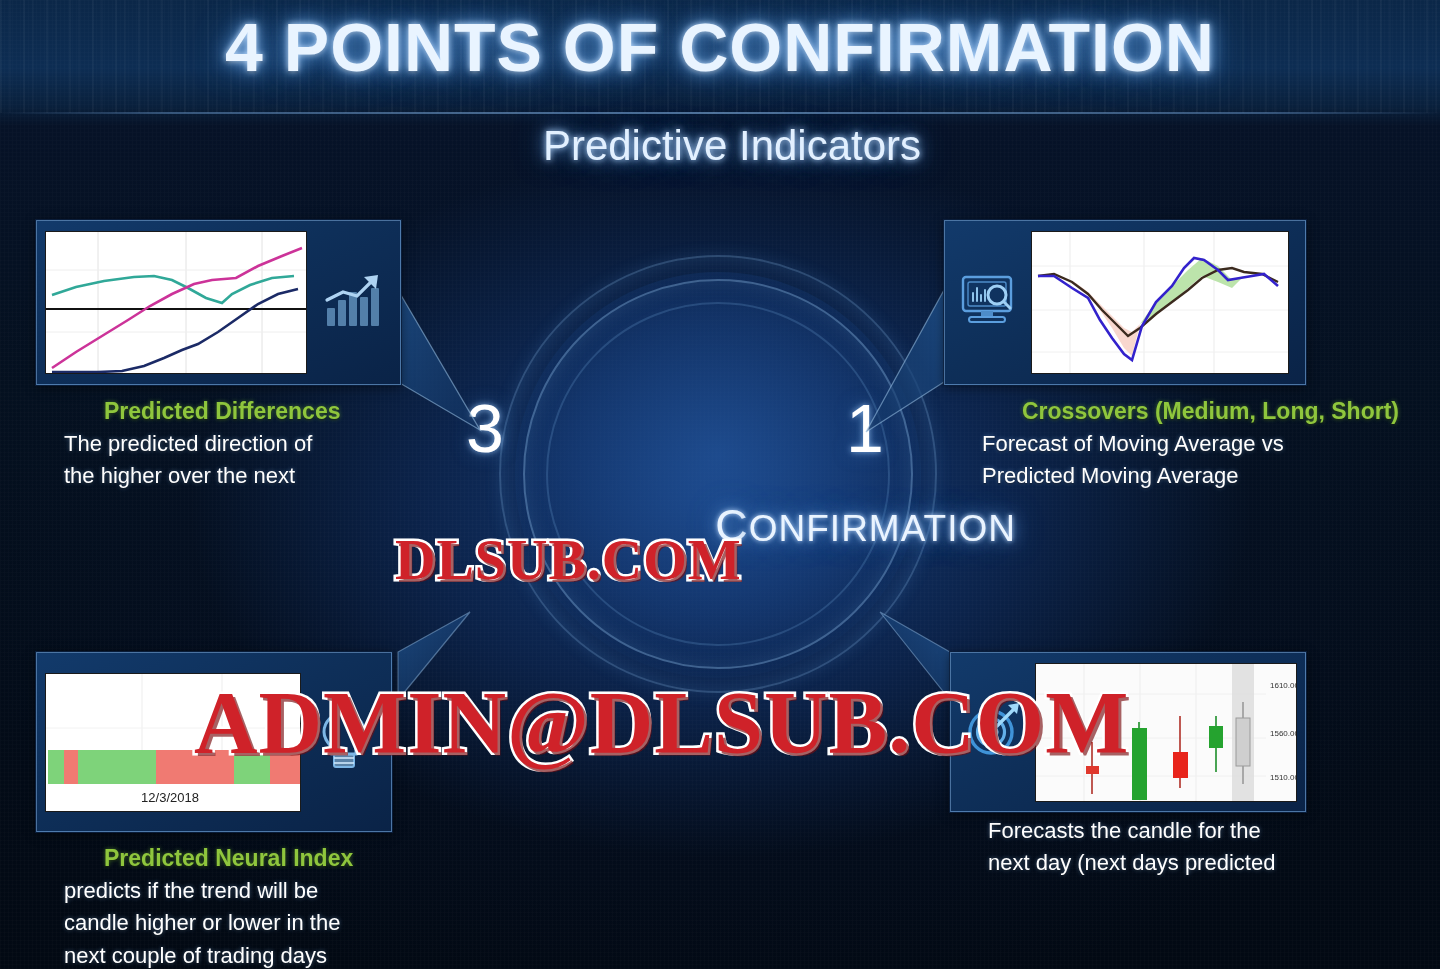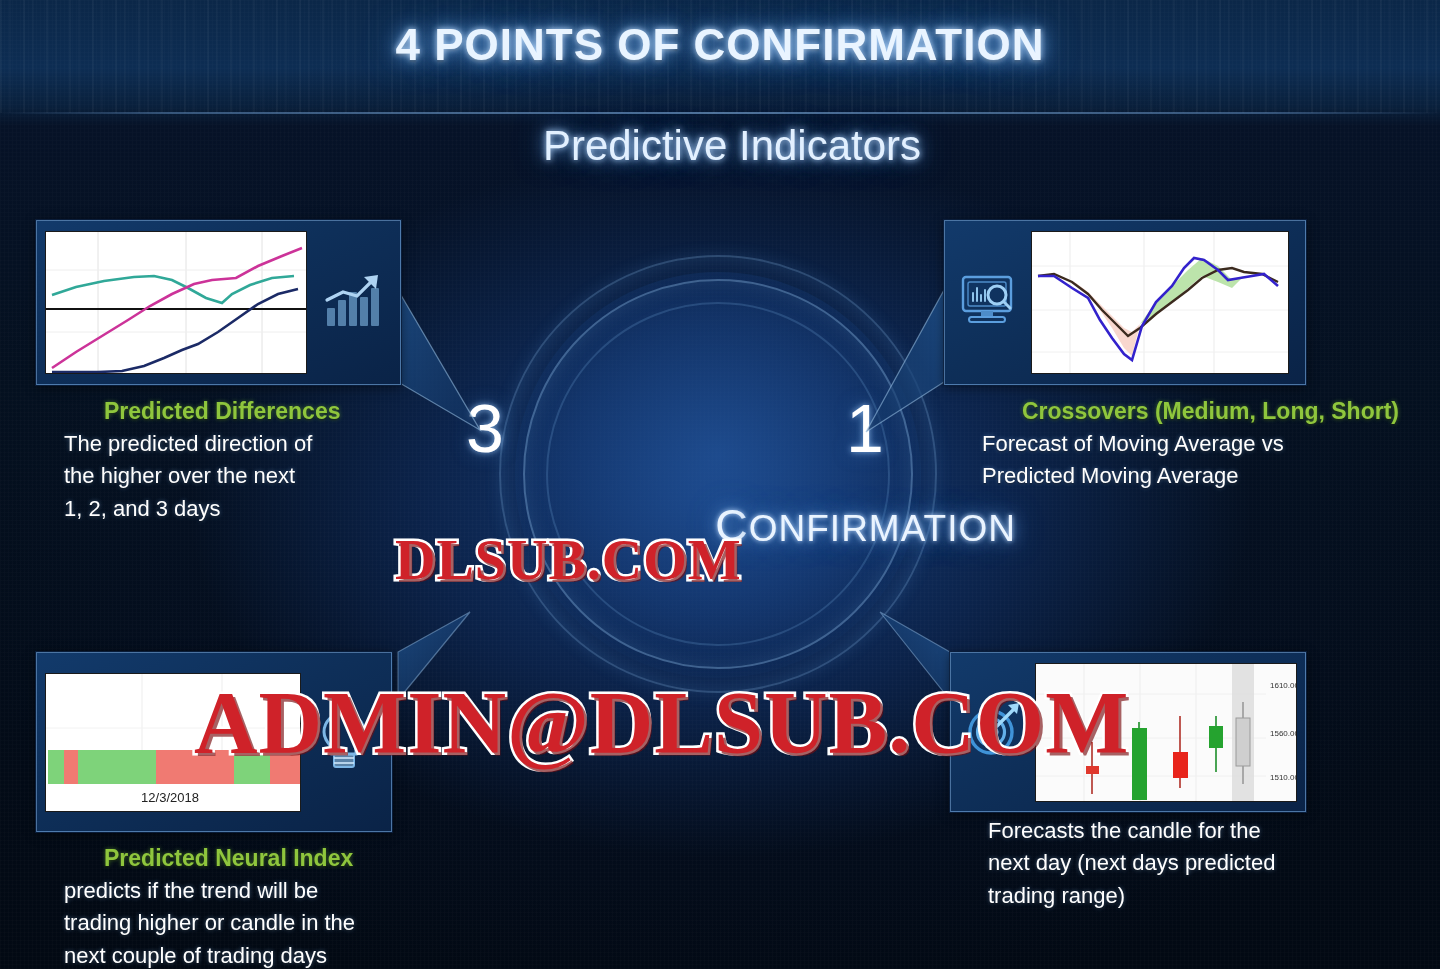--- a/index.html
+++ b/index.html
@@ -36,23 +36,23 @@
     pointer-events:none;
   }
   #headerline{
     position:absolute; left:0; top:112px; width:100%; height:2px;
     background:linear-gradient(90deg, rgba(90,140,200,0) 0%, rgba(120,170,225,0.40) 12%, rgba(140,190,240,0.55) 50%, rgba(120,170,225,0.40) 88%, rgba(90,140,200,0) 100%);
     pointer-events:none;
   }
 
   
   #maintitle{
-    position:absolute; left:0; top:20px; width:100%;
+    position:absolute; left:0; top:8px; width:100%;
     text-align:center;
-    font-size:44px; font-weight:bold; letter-spacing:1px;
+    font-size:68px; font-weight:bold; letter-spacing:1px;
     color:#e9f4ff;
     text-shadow:0 0 6px #bcdcff, 0 0 18px #6ea8e8, 0 0 34px #2f6fb5, 0 2px 2px rgba(0,0,0,.6);
     white-space:nowrap;
   }
   #subtitle{
     position:absolute; left:0; top:122px; width:100%;
     text-align:center;
     font-size:42px; font-weight:normal;
     color:#e2f0ff;
     text-shadow:0 0 6px #b8d8ff, 0 0 16px #5e9ada, 0 0 30px #24548f;
@@ -224,21 +224,20 @@
           </g>
           <path d="M4 28 L20 20 L34 24 L52 6" fill="none" stroke="#aed3f2" stroke-width="3.2" stroke-linecap="round"></path>
           <path d="M41 5 L55 3 L53 17 Z" fill="#aed3f2"></path>
         </svg>
       </div>
     </div>
     <div class="headline">Predicted Differences</div>
     <div class="blurb">
       <div>The predicted direction of</div>
       <div>the higher over the next</div>
-      <div>1, 2, and 3 days</div>
     </div>
   </div>
 
   <div class="panel" id="panel-tr">
     <div class="card" style="width:362px;height:165px;">
       <div class="card-icon" style="margin-left:6px;margin-right:12px;">
         <svg width="60" height="56" viewBox="0 0 60 56">
           <rect x="4" y="4" width="48" height="34" rx="3" fill="none" stroke="#5b9ede" stroke-width="2.4"></rect>
           <rect x="9" y="9" width="38" height="24" rx="2" fill="none" stroke="#4d8cc9" stroke-width="1.4"></rect>
           <g stroke="#8fc4ec" stroke-width="2" stroke-linecap="round">
@@ -301,21 +300,21 @@
           <path d="M25 4 C13 4 5 13 5 23 C5 30 9 34 13 39 L13 45 L37 45 L37 39 C41 34 45 30 45 23 C45 13 37 4 25 4 Z" fill="none" stroke="#7db7e6" stroke-width="3"></path>
           <rect x="15" y="45" width="20" height="13" rx="2" fill="#9ccdf0" fill-opacity="0.55" stroke="#7db7e6" stroke-width="2"></rect>
           <line x1="15" y1="49" x2="35" y2="49" stroke="#cfe7fa" stroke-width="1.6"></line>
           <line x1="15" y1="54" x2="35" y2="54" stroke="#cfe7fa" stroke-width="1.6"></line>
         </svg>
       </div>
     </div>
     <div class="headline">Predicted Neural Index</div>
     <div class="blurb">
       <div>predicts if the trend will be</div>
-      <div>trading higher or candle in the</div>
+      <div>candle higher or lower in the</div>
       <div>next couple of trading days</div>
     </div>
   </div>
 
   <div class="panel" id="panel-br">
     <div class="card" style="width:356px;height:160px;">
       <div class="card-icon" style="margin-left:6px;margin-right:12px;">
         <svg width="58" height="58" viewBox="0 0 58 58">
           <circle cx="26" cy="31" r="21" fill="none" stroke="#3f93d8" stroke-width="3.4"></circle>
           <circle cx="26" cy="31" r="13.5" fill="none" stroke="#63b0ea" stroke-width="3.2"></circle>
@@ -352,20 +351,19 @@
           <rect x="200" y="54" width="14" height="48" fill="#cfcfcf" stroke="#9a9a9a" stroke-width="1"></rect>
           <text x="234" y="24" font-family="Liberation Sans, sans-serif" font-size="8" fill="#333">1610.00</text>
           <text x="234" y="72" font-family="Liberation Sans, sans-serif" font-size="8" fill="#333">1560.00</text>
           <text x="234" y="116" font-family="Liberation Sans, sans-serif" font-size="8" fill="#333">1510.00</text>
         </svg>
       </div>
     </div>
     <div class="blurb">
       <div>Forecasts the candle for the</div>
       <div>next day (next days predicted</div>
-      <div>trading range)</div>
     </div>
   </div>
 
   <div class="watermark" id="wm-1">DLSUB.COM</div>
   <div class="watermark" id="wm-2">ADMIN@DLSUB.COM</div>
 
 </div>
 
 </body></html>

